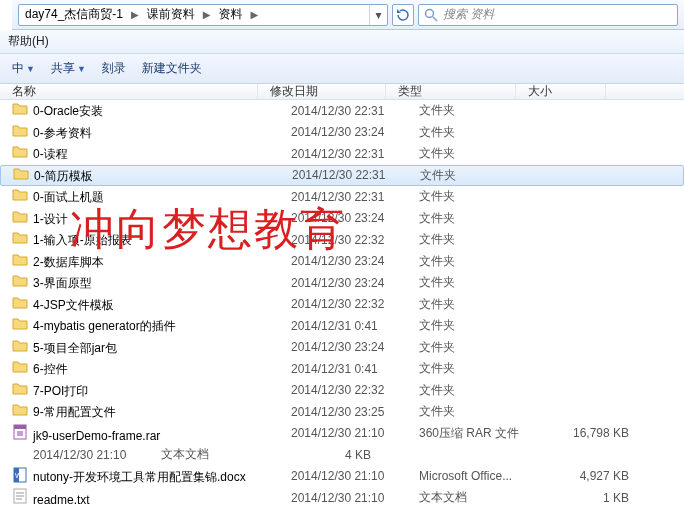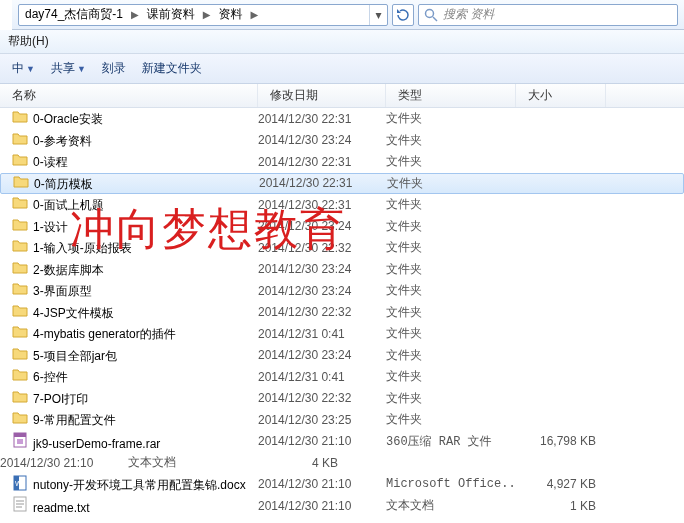--- a/index.html
+++ b/index.html
@@ -13,29 +13,29 @@
 .refresh { width: 22px; height: 22px; border: 1px solid #8aa8cf; background: #fff; border-radius: 2px; display: flex; align-items: center; justify-content: center; color: #3a5fa5; }
 .searchbox { width: 260px; height: 22px; border: 1px solid #8aa8cf; background: #fff; border-radius: 2px; display: flex; align-items: center; padding: 0 4px; color: #888; font-style: italic; gap: 4px; }
 
 .menubar { display: flex; align-items: center; height: 24px; background: linear-gradient(#f7fbff,#e8f1fb); border-bottom: 1px solid #d0dbe9; padding-left: 8px; gap: 14px; }
 .menuitem { color: #222; }
 
 .toolbar { display: flex; align-items: center; height: 30px; background: linear-gradient(#f2f6fe,#e3ecf9); border-bottom: 1px solid #c7d4e6; padding-left: 8px; gap: 8px; color: #1a3b6e; }
 .toolitem { display: flex; align-items: center; gap: 2px; padding: 2px 4px; }
 .dd { font-size: 9px; color: #3a5fa5; }
 
-.headerrow { display: flex; height: 24px; background: linear-gradient(#fdfefe,#eef2f8); border-bottom: 1px solid #d9e1ec; align-items: flex-start; }
+.headerrow { display: flex; height: 16px; background: linear-gradient(#fdfefe,#eef2f8); border-bottom: 1px solid #d9e1ec; align-items: flex-start; }
 .hcol { padding-left: 12px; color: #333; border-right: 1px solid #e3e9f1; height: 100%; display: flex; align-items: center; }
 
 .filelist { }
 .row { display: flex; align-items: center; height: 21.5px; }
 .row.sel { background: linear-gradient(#eaf3fd,#d7e9fc); border: 1px solid #a3c6ef; border-radius: 2px; }
 .c-name { width: 258px; padding-left: 12px; display: flex; align-items: flex-end; gap: 5px; white-space: nowrap; overflow: hidden; }
-.c-date { width: 128px; color: #555; }
-.c-type { width: 130px; color: #555; white-space: nowrap; overflow: hidden; font-family: Liberation Mono, monospace; }
+.c-date { width: 128px; color: #555; margin-left: 33px; }
+.c-type { width: 130px; color: #555; white-space: nowrap; overflow: hidden; }
 .c-size { width: 90px; color: #555; text-align: right; padding-right: 10px; }
 
 .ico { width: 16px; height: 16px; display: inline-block; flex-shrink: 0; }
 .watermark { position: absolute; top: 200px; left: 70px; font-size: 44px; color: #d91f1f; font-family: "KaiTi","STKaiti",serif; font-weight: 500; pointer-events: none; letter-spacing: 2px; }
 </style>
 </head>
 <body>
 
 <div class="addressbar">
   <div class="crumbs">

